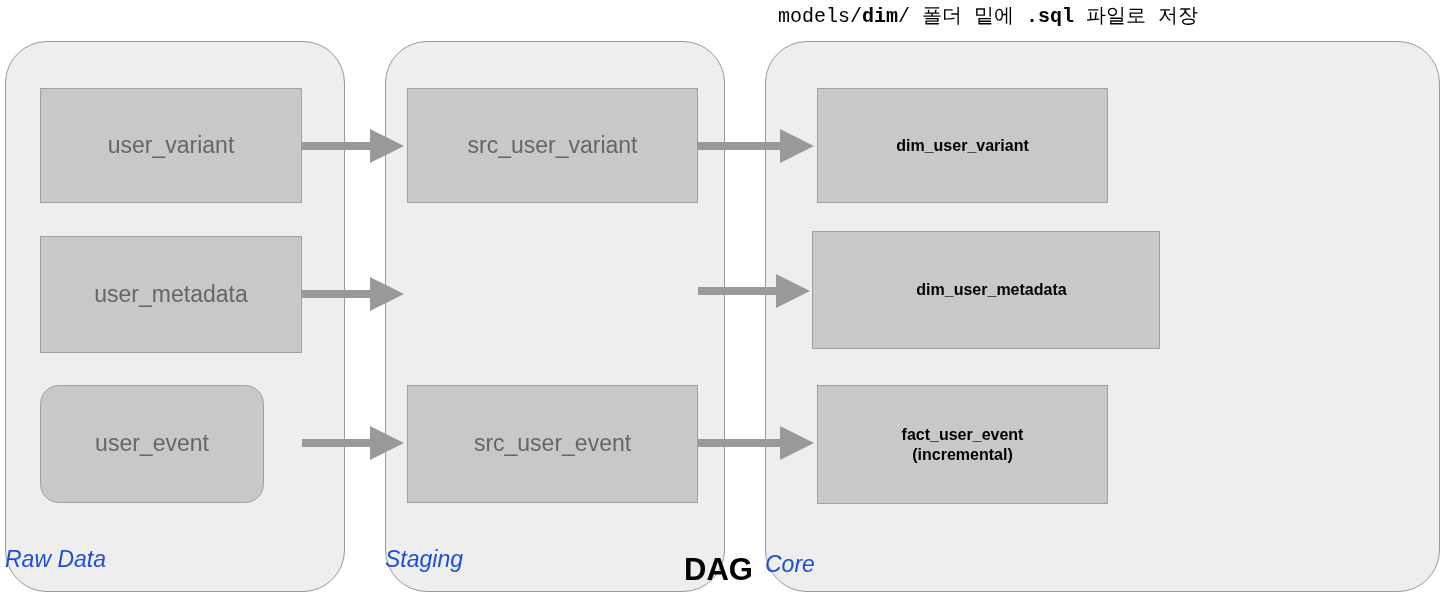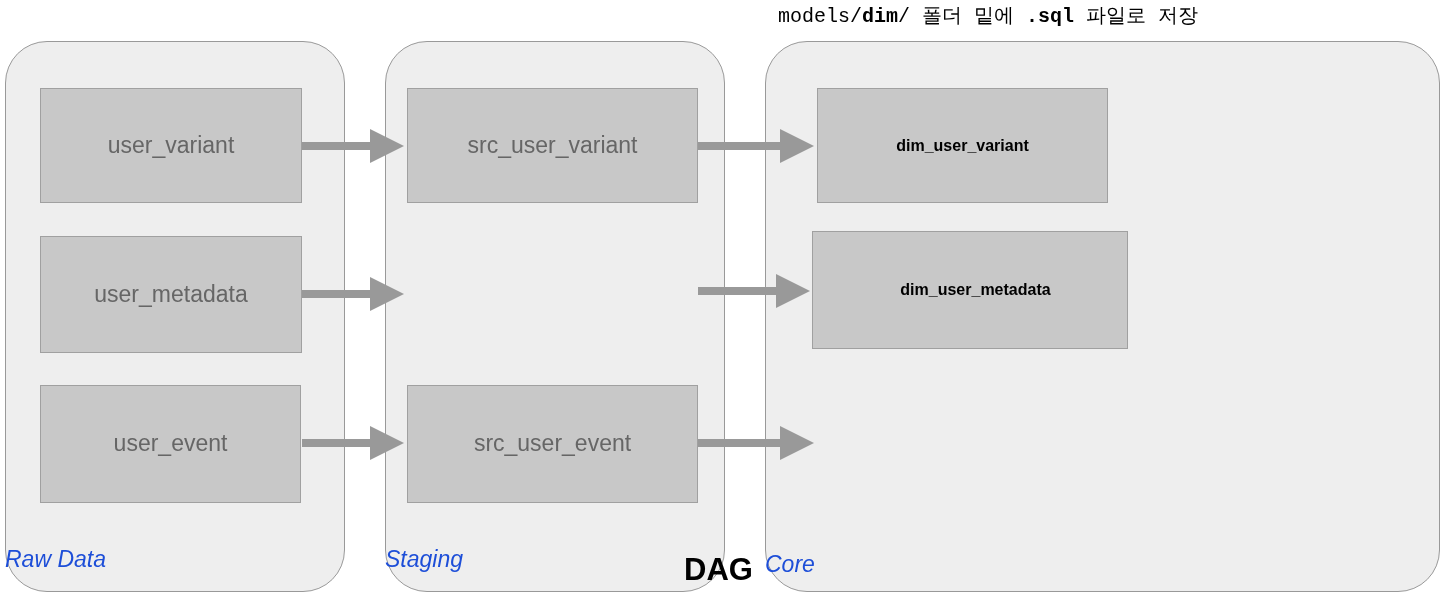--- a/index.html
+++ b/index.html
@@ -102,21 +102,21 @@
   </div>
 
   <div class="group" style="left:5px; top:41px; width:340px; height:551px;"></div>
 
   <div class="node raw" style="left:40px; top:236px; width:262px; height:117px;">
     <span>user_metadata</span>
   </div>
   <div class="node raw" style="left:40px; top:88px; width:262px; height:115px;">
     <span>user_variant</span>
   </div>
-  <div class="node raw" style="left:40px; top:385px; width:261px; height:118px;">
+  <div class="node raw" style="left:40px; top:385px; width:224px; height:118px;border-radius:19px;">
     <span>user_event</span>
   </div>
   <div class="group-label" style="left:5px; top:546px; width:340px;">
     <span>Raw Data</span>
   </div>
 
   <div class="group" style="left:385px; top:41px; width:340px; height:551px;"></div>
 
   <div class="node stg" style="left:407px; top:88px; width:291px; height:115px;">
     <span>src_user_variant</span>
@@ -126,22 +126,26 @@
   </div>
   <div class="group-label" style="left:385px; top:546px; width:340px;">
     <span>Staging</span>
   </div>
 
   <div class="group" style="left:765px; top:41px; width:675px; height:551px;"></div>
 
   <div class="node core" style="left:817px; top:88px; width:291px; height:115px;">
     <span>dim_user_variant</span>
   </div>
-  <div class="node core" style="left:812px; top:231px; width:316px; height:118px;padding-left:11px;">
+  <div class="node core" style="left:812px; top:231px; width:348px; height:118px;padding-left:11px;">
     <span>dim_user_metadata</span>
+  </div>
+  <div class="node core" style="left:817px; top:385px; width:291px; height:119px; flex-direction:column;">
+    <span>fact_user_event</span>
+    <span>(incremental)</span>
   </div>
   <div class="group-label" style="left:765px; top:551px; width:675px;">
     <span>Core</span>
   </div>
 
   <svg class="arrow-layer" width="1447" height="601" viewBox="0 0 1447 601">
 
     <g>
       <line x1="302" y1="146" x2="378" y2="146" stroke="#999999" stroke-width="8"></line>
       <polygon points="370,129 404,146 370,163" fill="#999999"></polygon>

